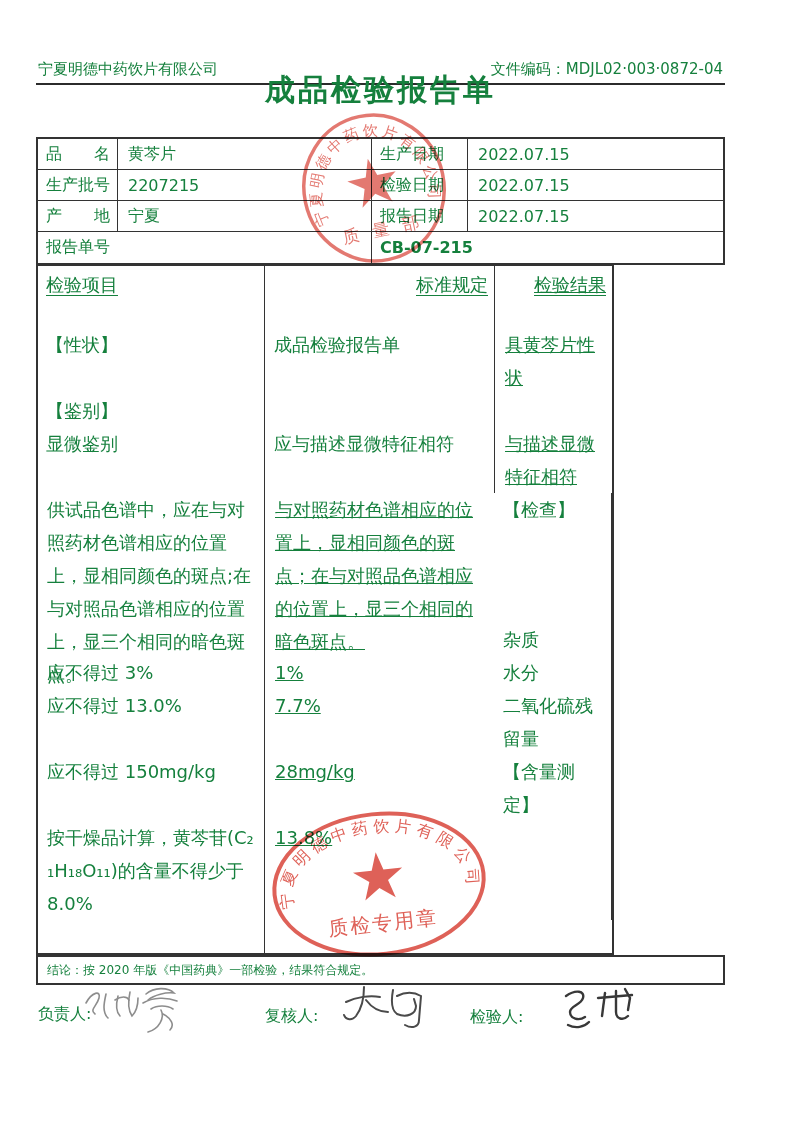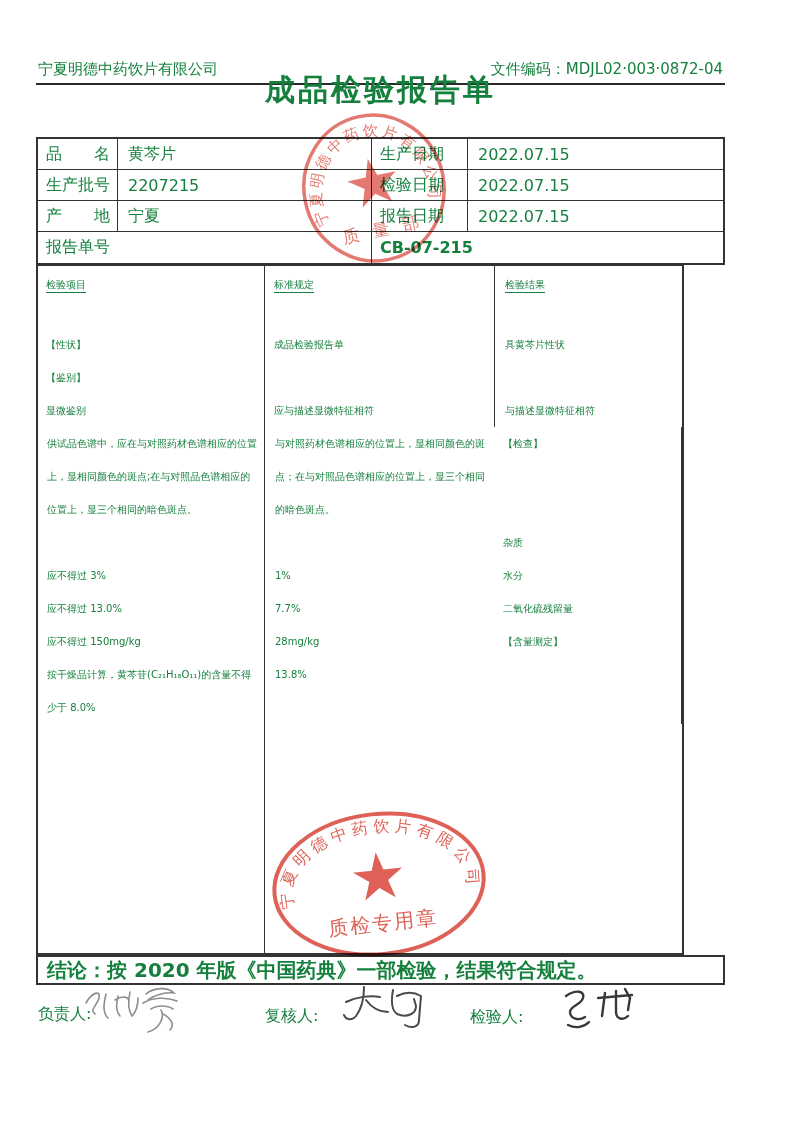--- a/index.html
+++ b/index.html
@@ -21,36 +21,36 @@
   .info-table .cell{box-sizing:border-box;border-right:1px solid #333;border-bottom:1px solid #333;
               display:flex;align-items:center;padding-left:8px;overflow:hidden;}
   .info-table .cell.last{border-right:none;}
   .info-table .cell.bottomrow{border-bottom:none;}
   .info-table .val{padding-left:10px;}
   .span2a{grid-column:1 / 3;}
   .span2b{grid-column:3 / 5;font-weight:bold;}
   .jlabel{display:inline-block;white-space:pre;}
 
   
-  .main-table{position:absolute;left:36px;top:265px;width:648px;height:690px;box-sizing:border-box;
+  .main-table{position:absolute;left:36px;top:265px;width:578px;height:690px;box-sizing:border-box;
               border:2px solid #333;border-top:1px solid #333;display:grid;
               grid-template-columns:227px 230px 1fr;
-              grid-template-rows:62px repeat(9,auto) 1fr;font-size:10px;}
+              grid-template-rows:62px repeat(9,auto) 1fr;font-size:18px;}
   .main-table .mcell{box-sizing:border-box;line-height:33px;padding:0 6px 0 8px;
               word-break:break-all;min-height:33px;}
   .main-table .c1{border-right:1px solid #333;}
   .main-table .c2{border-right:1px solid #333;padding-left:9px;}
-  .main-table .c3{padding-left:10px;}
+  .main-table .c3{padding-left:10px;text-decoration:underline;}
   .main-table .mhead{padding-top:9px;line-height:20px;min-height:0;}
   .main-table .mhead span{text-decoration:underline;text-underline-offset:4px;}
-  .main-table .hcenter{text-align:left;}
+  .main-table .hcenter{text-align:right;}
 
   
   .conclusion-row{position:absolute;left:36px;top:955px;width:689px;height:30px;box-sizing:border-box;
-              border:2px solid #333;display:flex;align-items:center;padding-left:9px;font-size:20px;font-weight:bold;}
+              border:2px solid #333;display:flex;align-items:center;padding-left:9px;font-size:12px;}
 
   
   .sign-label{position:absolute;font-size:16px;}
   .sig-svg{position:absolute;pointer-events:none;}
 
   
   .stamp{position:absolute;pointer-events:none;mix-blend-mode:multiply;}
 </style>
 </head>
 <body>

